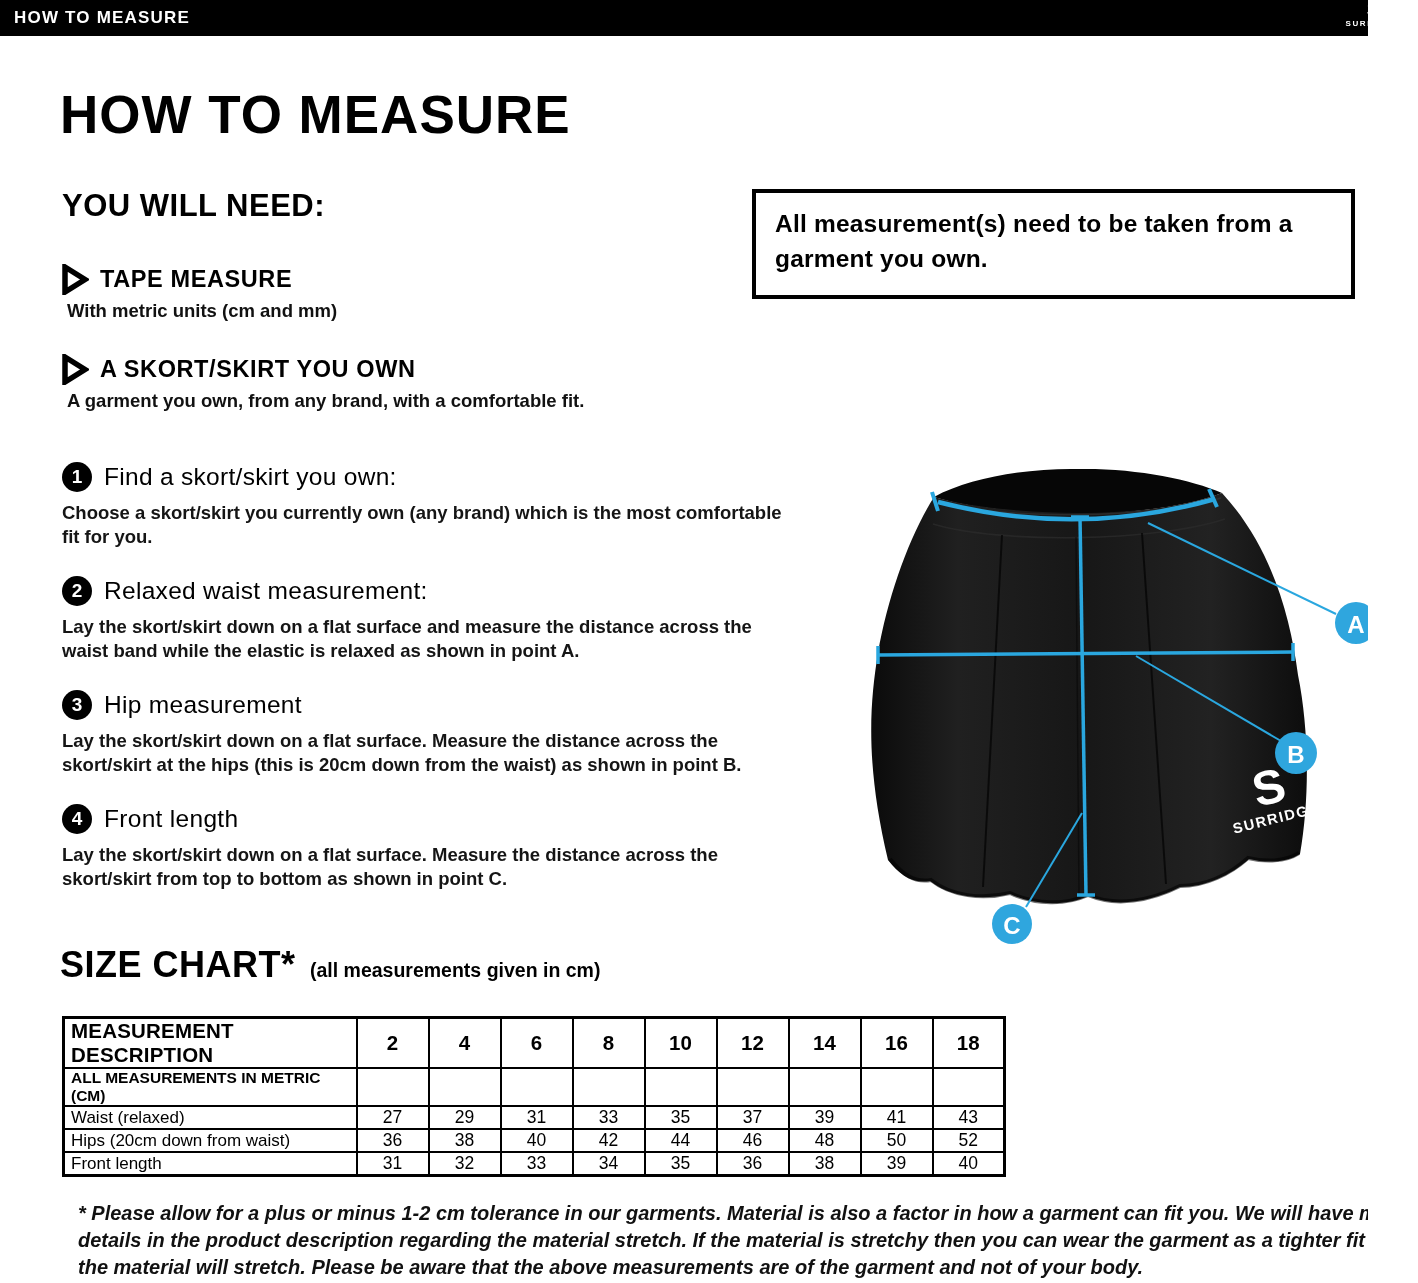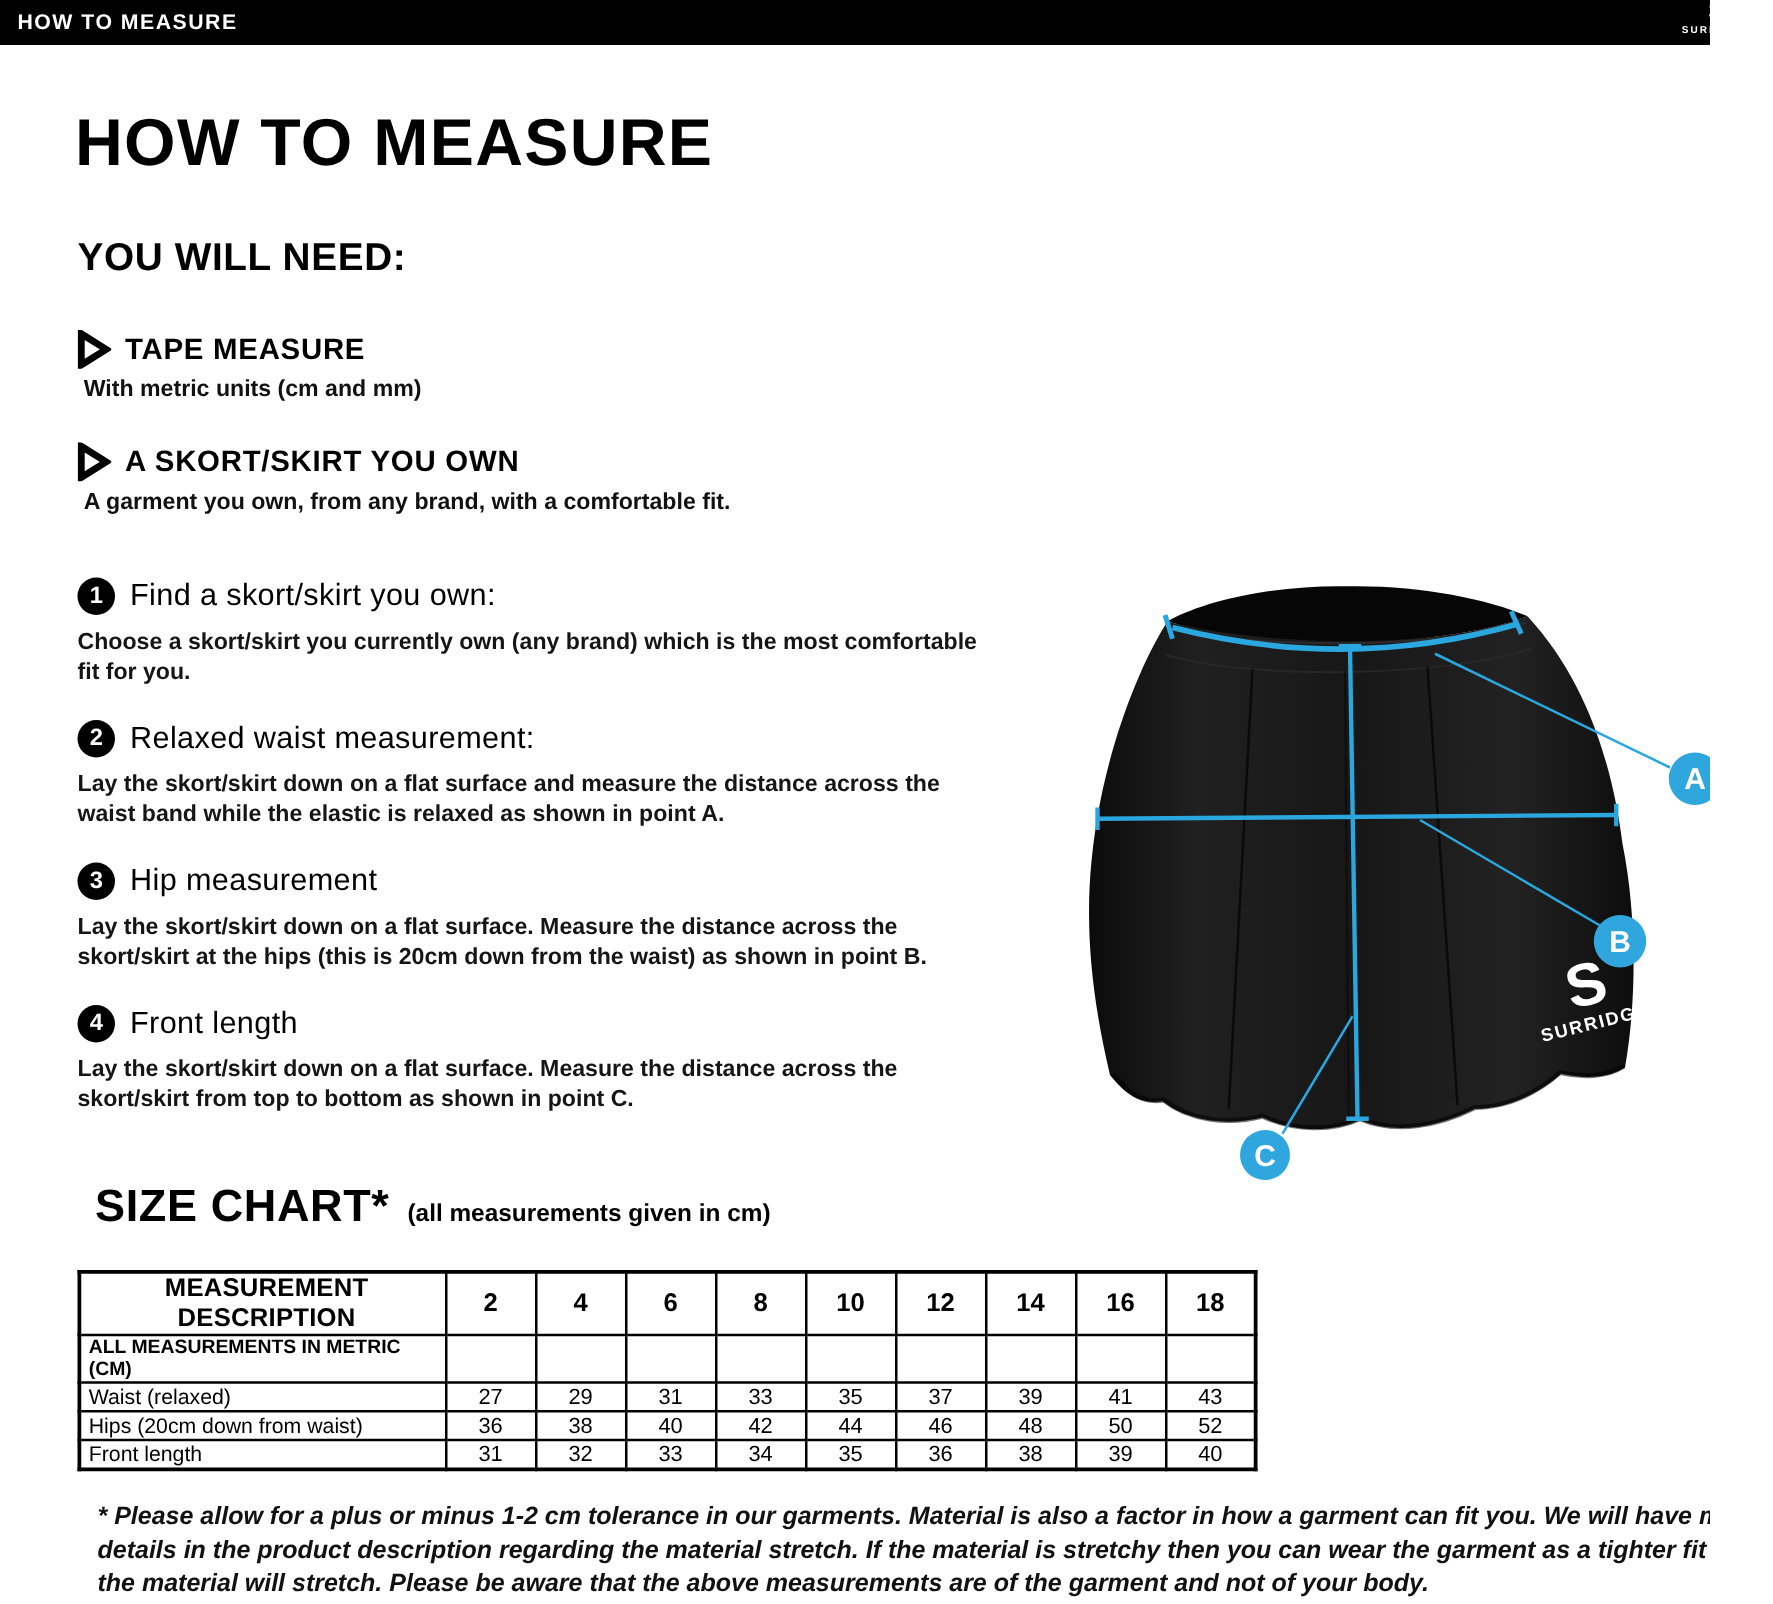--- a/index.html
+++ b/index.html
@@ -44,34 +44,34 @@
     width:30px; height:30px; border-radius:50%; background:#000; color:#fff;
     font-size:19px; font-weight:700; text-align:center; line-height:30px; flex:0 0 30px;
   }
   .step-title { font-size:24.5px; font-weight:400; letter-spacing:.3px; }
   .step-body { margin-top:9px; width:740px; font-size:18.5px; font-weight:700; line-height:23.5px; color:#151515; }
 
   
   .figure { position:absolute; left:850px; top:435px; width:568px; height:535px; }
 
   
-  .sizechart-heading { position:absolute; left:76px; top:944px; }
+  .sizechart-heading { position:absolute; left:60px; top:944px; }
   .sizechart-heading .big { font-size:36px; font-weight:700; letter-spacing:.5px; }
   .sizechart-heading .small { font-size:19.5px; font-weight:700; margin-left:10px; }
 
   table.sizes {
     position:absolute; left:62px; top:1016px; width:941px;
     border-collapse:collapse; table-layout:fixed; border:3px solid #000;
   }
   table.sizes col.c-desc { width:293px; }
   table.sizes col.c-size { width:72px; }
   table.sizes th, table.sizes td { border:2px solid #000; padding:0; vertical-align:middle; }
   tr.hdr { height:38px; }
   tr.hdr th { font-size:20.5px; font-weight:700; text-align:center; }
-  tr.hdr th.lbl { text-align:center; padding-left:6px; letter-spacing:.2px; }
+  tr.hdr th.lbl { text-align:left; padding-left:6px; letter-spacing:.2px; }
   tr.unit { height:23px; }
   tr.unit td.lbl { font-size:15.5px; font-weight:700; text-align:left; padding-left:6px; }
   tr.data { height:23px; }
   tr.data td.lbl { font-size:17px; font-weight:400; text-align:left; padding-left:6px; }
   tr.data td.val { font-size:17.5px; font-weight:400; text-align:center; }
 
   
   .footnote {
     position:absolute; left:62px; top:1200px; width:1345px;
     font-size:20px; font-weight:700; font-style:italic; line-height:27px; color:#111;margin-left:16px;
@@ -87,20 +87,23 @@
     <div class="topbar-logo">
       <span class="s-glyph">S</span>
       <span class="brand-word">SURRIDGE</span>
     </div>
   </header>
 
   <h1 class="h1">HOW TO MEASURE</h1>
 
   <h2 class="ywn-heading">YOU WILL NEED:</h2>
 
+  <div class="notebox">
+    <p>All measurement(s) need to be taken from a garment you own.</p>
+  </div>
 
   <div class="need" style="top:354px;">
     <div class="need-head">
       <span class="need-icon">
         <svg width="27" height="31" viewBox="0 0 27 31">
             <polygon points="3,3 23,15.5 3,28" fill="none" stroke="#000" stroke-width="5.5" stroke-linejoin="miter"></polygon>
           </svg>
       </span>
       <span class="need-title">A SKORT/SKIRT YOU OWN</span>
     </div>

